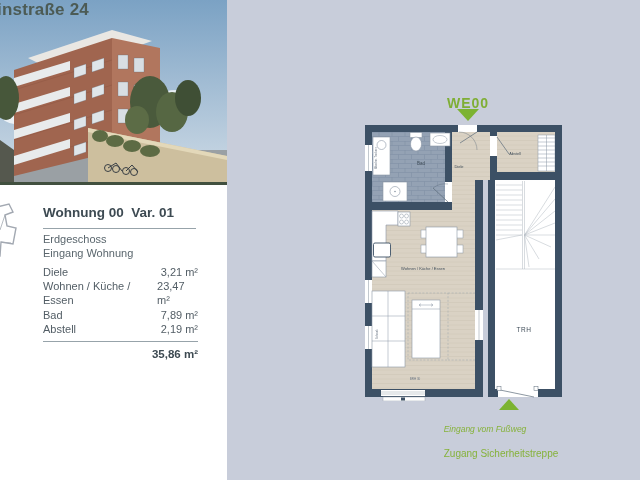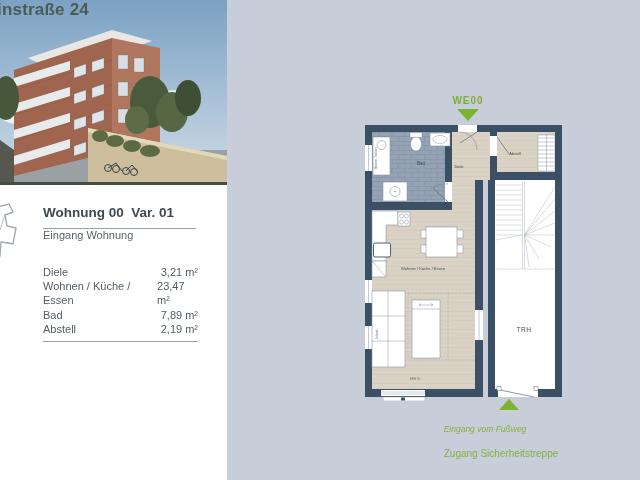--- a/index.html
+++ b/index.html
@@ -22,21 +22,21 @@
   }
   .info-sub{font-size:11px;color:#5a666d;line-height:13.5px;}
   .info-sub.first{margin-top:4px;}
   .rooms{position:absolute;left:43px;top:265px;width:155px;font-size:11px;color:#525d65;}
   .room-row{display:flex;justify-content:space-between;line-height:14.2px;}
   .rooms-divider{border-top:1px solid #97a3aa;margin-top:5px;}
   .room-total{text-align:right;font-weight:bold;font-size:11.5px;color:#3d4a52;margin-top:6px;}
 
   .we-label{
     position:absolute;left:437px;top:95px;width:62px;text-align:center;
-    font-size:10px;font-weight:bold;color:#7fae35;letter-spacing:1px;
+    font-size:14px;font-weight:bold;color:#7fae35;letter-spacing:1px;
   }
   .tri-down{
     position:absolute;left:457px;top:109px;width:0;height:0;
     border-left:11px solid transparent;border-right:11px solid transparent;
     border-top:12px solid #7cb331;
   }
   .plan-svg{position:absolute;left:363px;top:123px;}
   .tri-up{
     position:absolute;left:499px;top:399px;width:0;height:0;
     border-left:10px solid transparent;border-right:10px solid transparent;
@@ -127,20 +127,21 @@
     <div class="photo-title">instraße 24</div>
   </div>
 
   <svg class="footprint" width="32" height="58" viewBox="0 0 32 58">
     <path d="M6,6 L22,2 L26,10 L18,13 L20,24 L29,26 L26,42 L14,40 L13,54 L2,52 Z" fill="#ffffff" stroke="#a3a9b2" stroke-width="1.4"></path>
     <path d="M18,13 L13,28 M14,40 L24,41" stroke="#a3a9b2" stroke-width="0.8"></path>
   </svg>
 
   <div class="info">
     <div class="info-title">Wohnung 00  Var. 01</div>
+    <div class="info-sub first">Erdgeschoss</div>
     <div class="info-sub">Eingang Wohnung</div>
   </div>
 
   <div class="rooms">
     <div class="room-row">
       <span>Diele</span>
       <span>3,21 m²</span>
     </div>
     <div class="room-row">
       <span>Wohnen / Küche / Essen</span>
@@ -148,20 +149,21 @@
     </div>
     <div class="room-row">
       <span>Bad</span>
       <span>7,89 m²</span>
     </div>
     <div class="room-row">
       <span>Abstell</span>
       <span>2,19 m²</span>
     </div>
     <div class="rooms-divider"></div>
+    <div class="room-total">35,86 m²</div>
   </div>
 </div>
 
 <div class="we-label">WE00</div>
 <div class="tri-down"></div>
 
 <svg class="plan-svg" width="202" height="278" viewBox="0 0 202 278">
   <defs>
     <pattern id="planks" width="8" height="4.5" patternUnits="userSpaceOnUse">
       <rect width="8" height="4.5" fill="#dad2c4"></rect>

